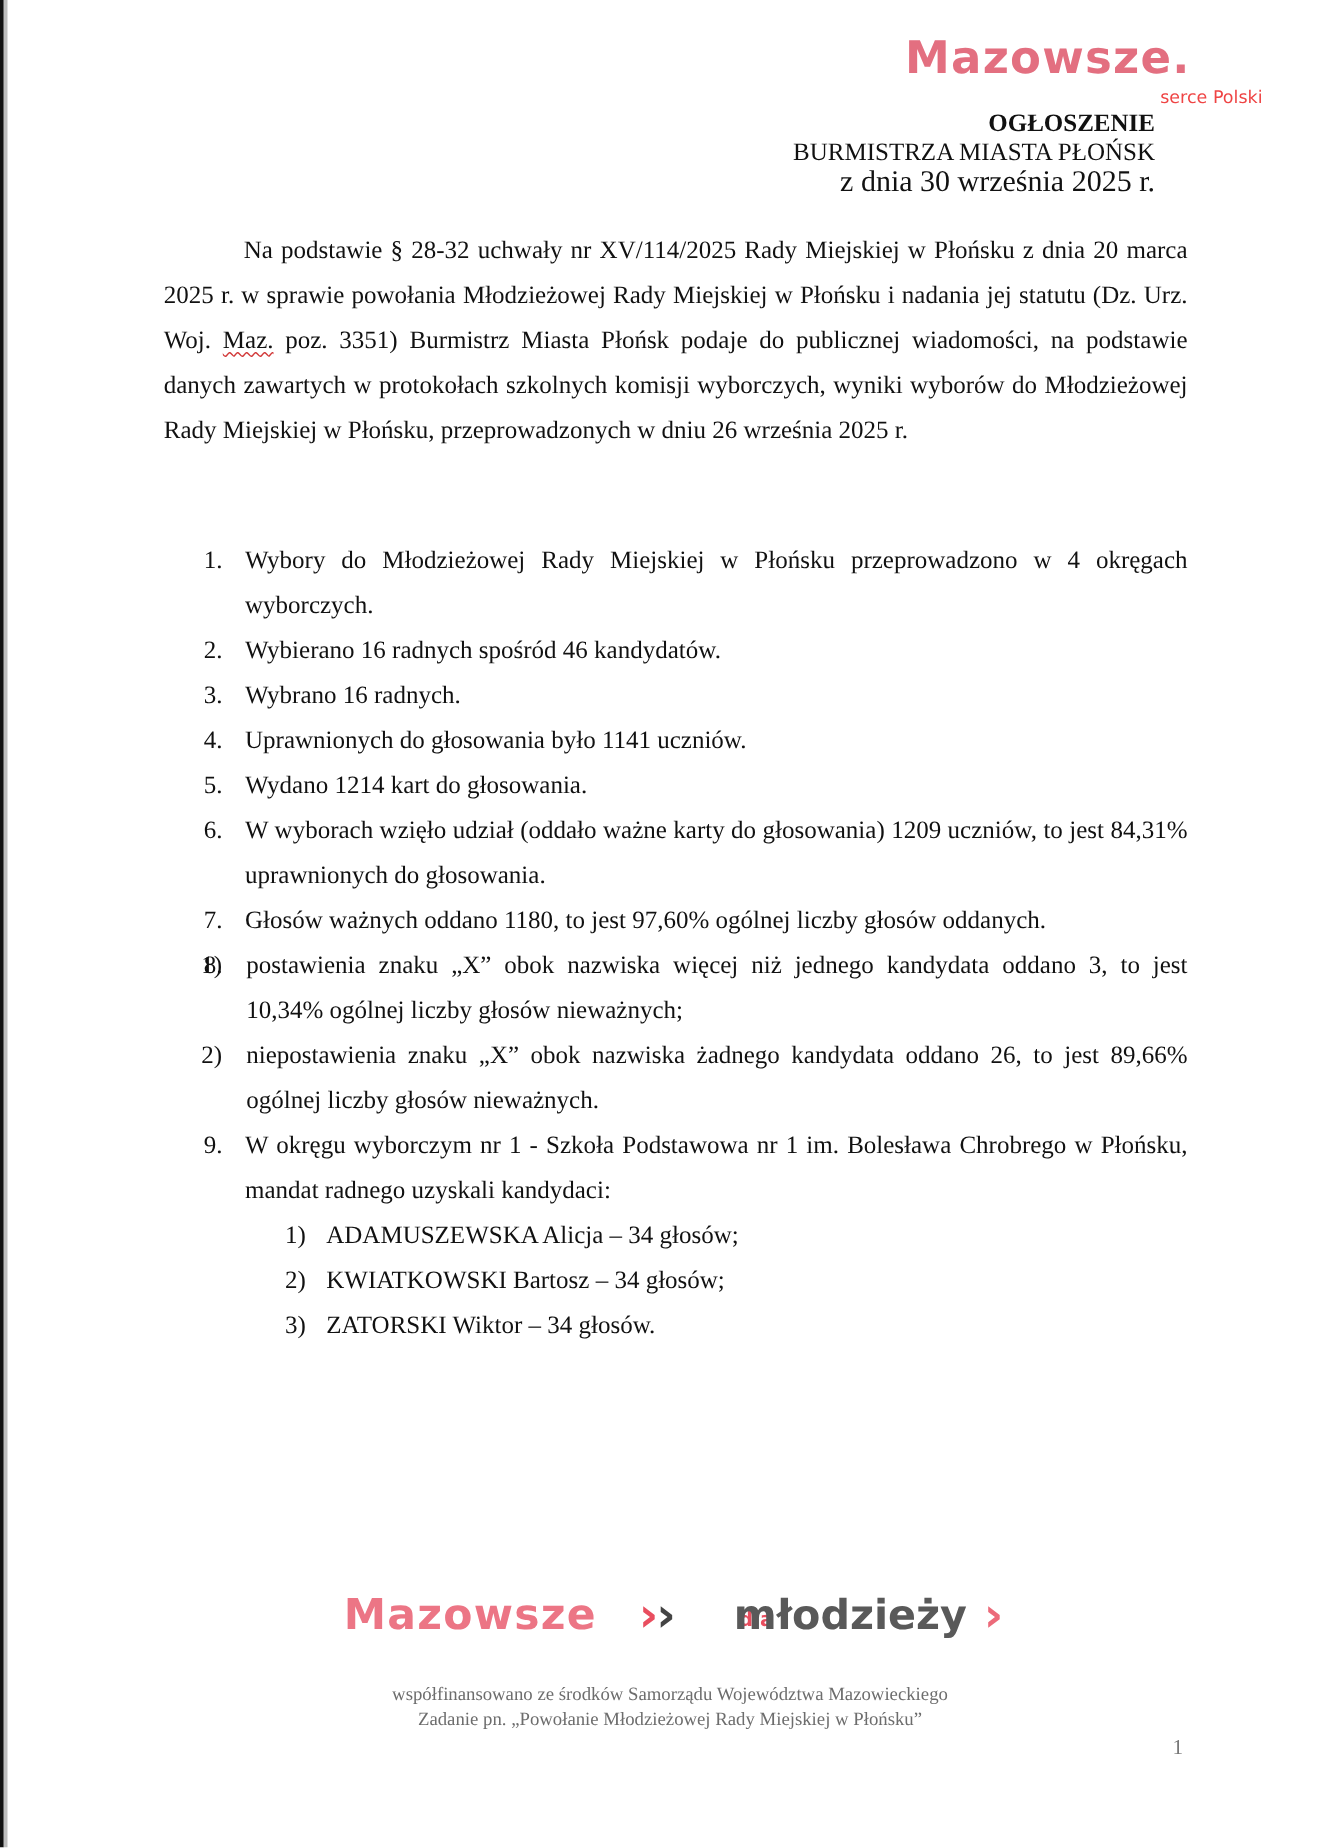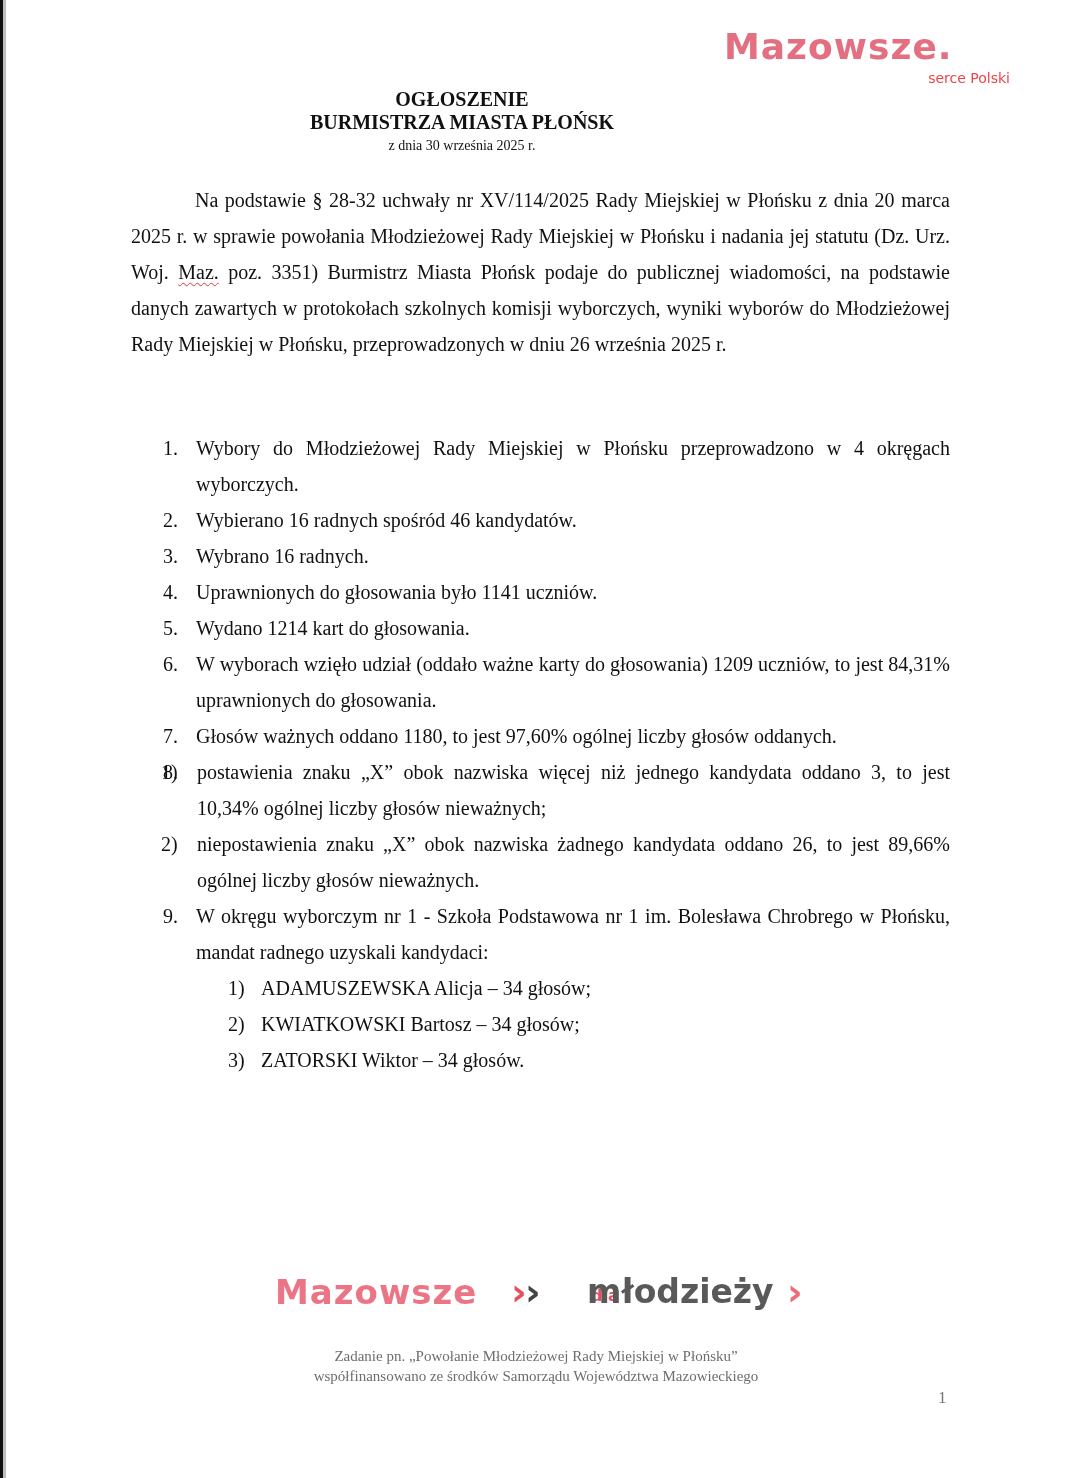--- a/index.html
+++ b/index.html
@@ -13,24 +13,24 @@
   .logo-top { position:absolute; left:724px; top:22px; width:310px; height:70px; }
   .logo-top .word {
     position:absolute; left:0; top:0; font-family:"DejaVu Sans", sans-serif; font-weight:bold;
     font-size:36px; color:#e36f80; letter-spacing:1px; line-height:50px;
   }
   .logo-top .tag {
     position:absolute; right:24px; top:48px; font-family:"DejaVu Sans", sans-serif;
     font-size:14px; color:#ef4444;
   }
 
-  .header { position:absolute; left:0; width:924px; top:88px; text-align:center; }
+  .header { position:absolute; left:0; width:924px; top:88px; text-align:right; }
   .header .h1 { font-weight:bold; font-size:20px; line-height:22px; }
-  .header .h2 { font-weight:bold; font-size:20px; line-height:24px; }
-  .header .h3 { font-size:14px; line-height:24px;font-family:Liberation Serif, serif; }
+  .header .h2 { font-weight:normal; font-size:20px; line-height:24px; }
+  .header .h3 { font-size:24px; line-height:24px;font-family:Liberation Serif, serif; }
 
   .para {
     position:absolute; left:131px; top:182px; width:819px; font-size:20px; line-height:36px;
     text-align:justify; text-indent:64px; margin:0;
   }
 
   .list { position:absolute; left:131px; top:430px; width:819px; margin:0; padding:0; list-style:none; font-size:20px; line-height:36px; }
   .list li { position:relative; padding-left:65px; text-align:justify; }
   .list .num { position:absolute; left:32px; top:0; }
   .sub { list-style:none; margin:0; padding:0; }
@@ -97,17 +97,17 @@
 <div class="logo-bottom">
   <span class="w1">Mazowsze</span>
   <span class="arr1">›</span>
   <span class="arr2">›</span>
   <span class="dla">dla</span>
   <span class="w2">młodzieży</span>
   <span class="arr3">›</span>
 </div>
 
 <div class="footer">
+  <div>współfinansowano ze środków Samorządu Województwa Mazowieckiego</div>
   <div>Zadanie pn. „Powołanie Młodzieżowej Rady Miejskiej w Płońsku”</div>
-  <div>współfinansowano ze środków Samorządu Województwa Mazowieckiego</div>
 </div>
 
 <div class="pageno">1</div>
 
 </body></html>

